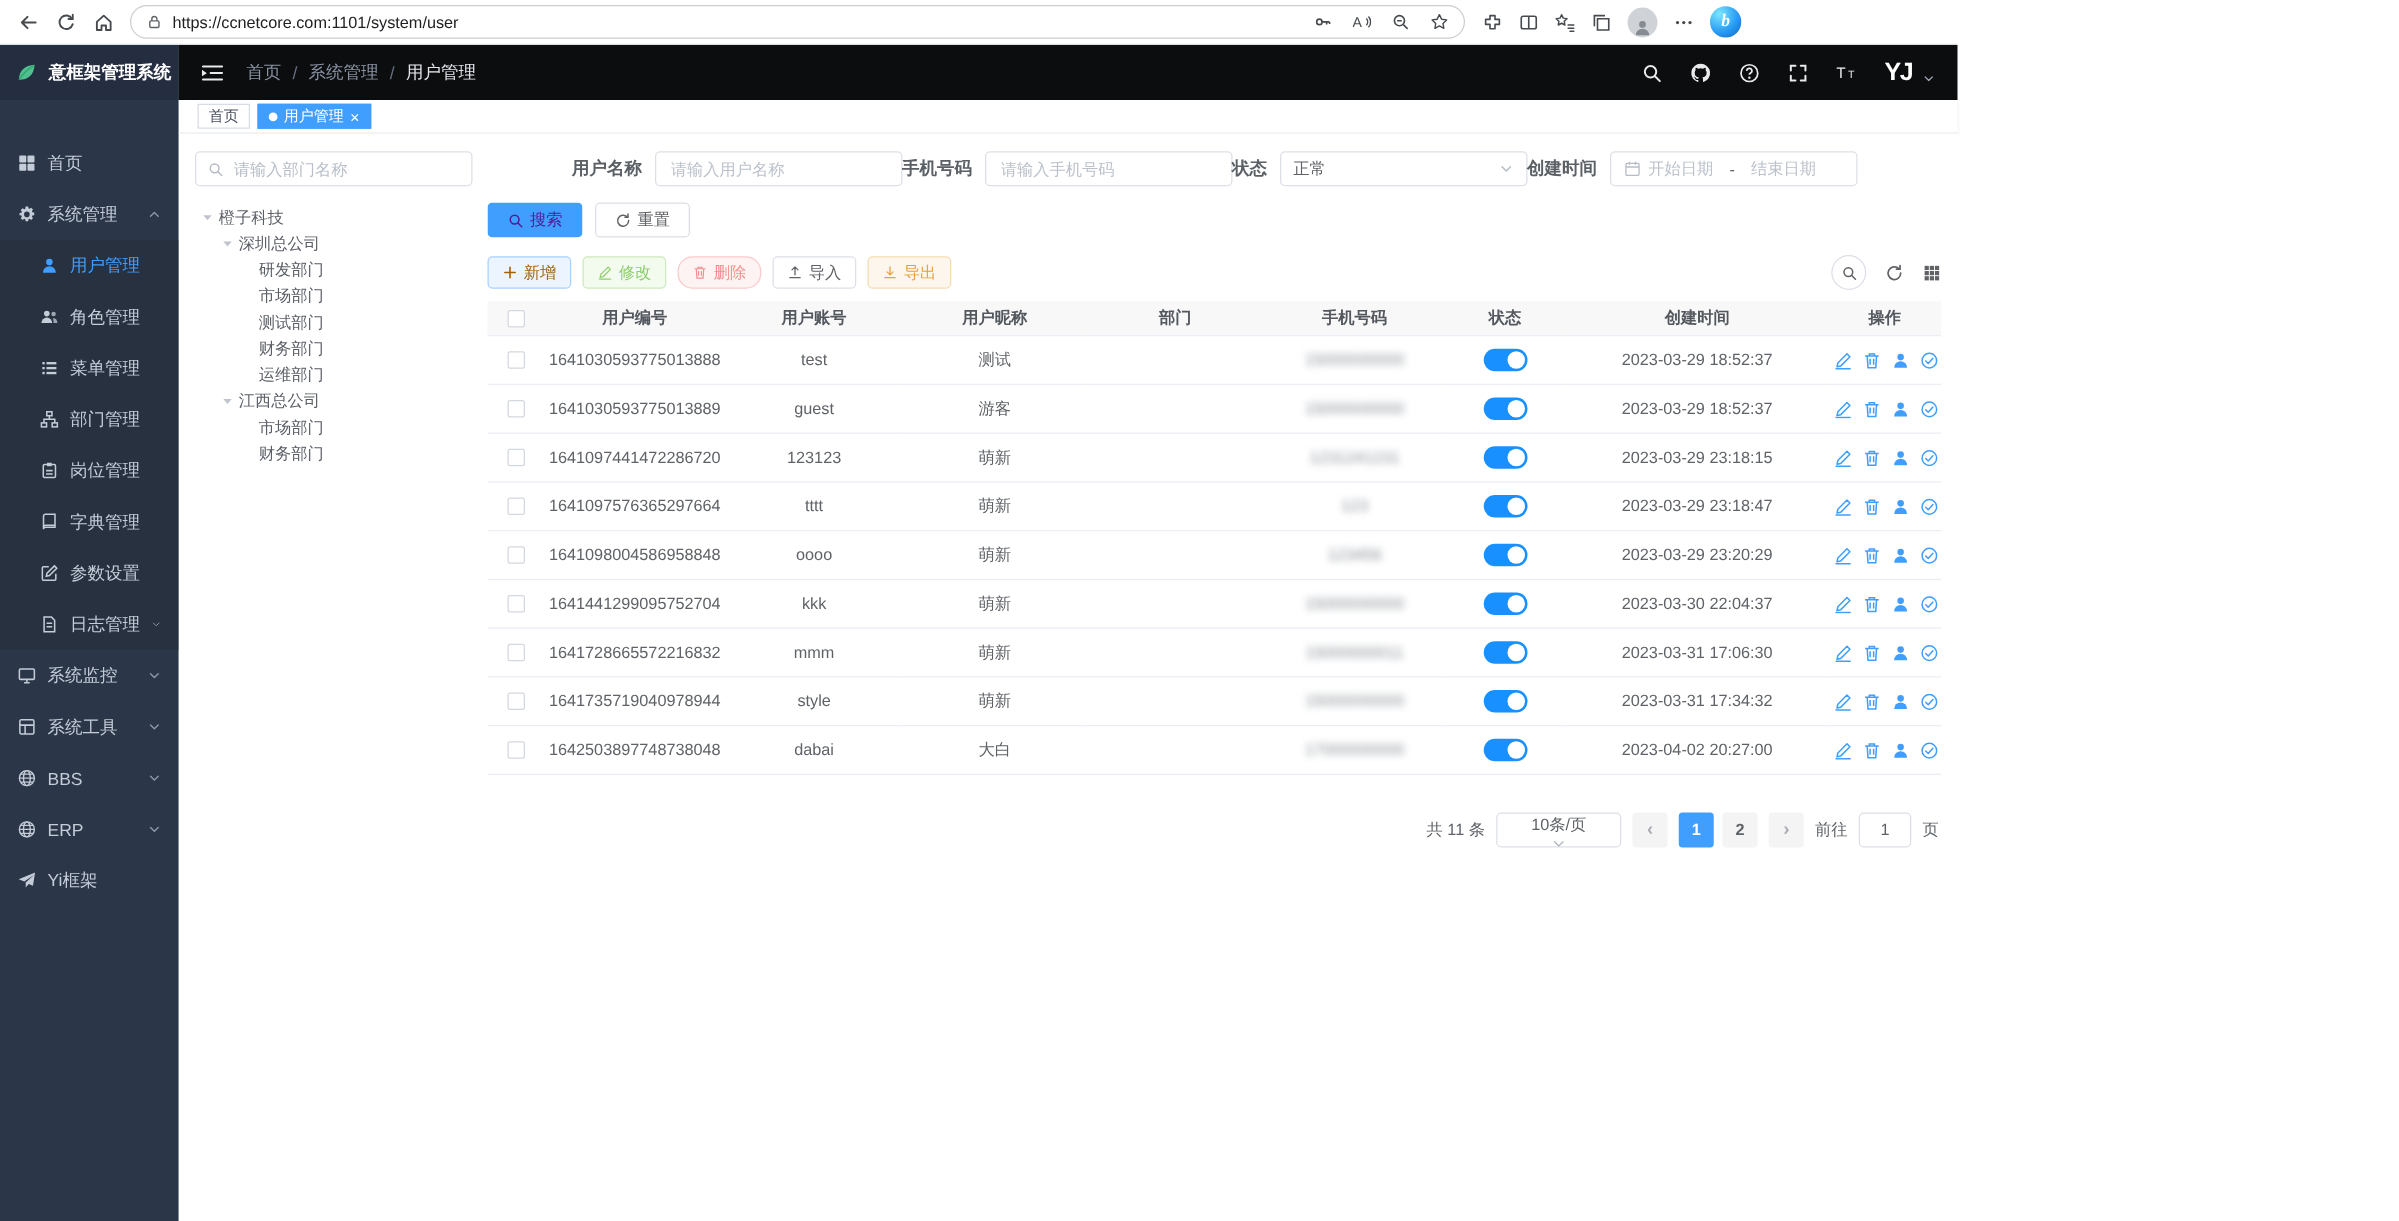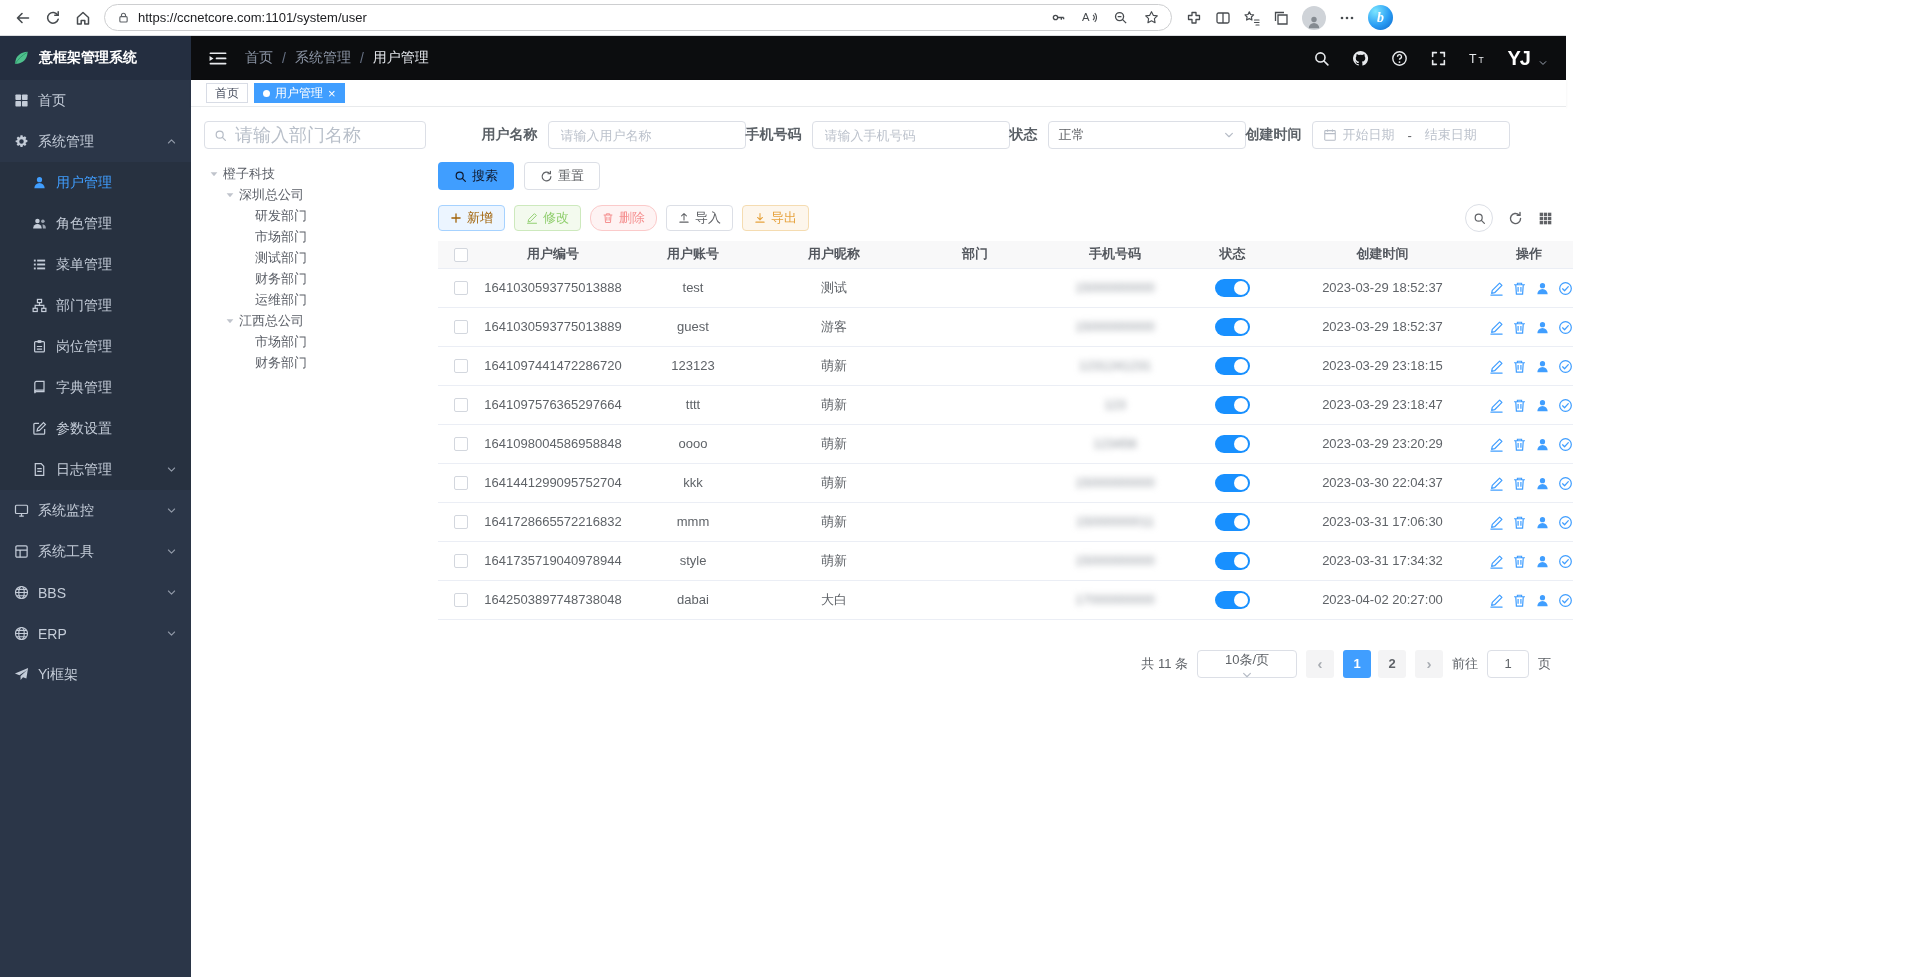--- a/index.html
+++ b/index.html
@@ -28,21 +28,21 @@
   .chrome-right .icon{width:16px;height:16px;cursor:pointer;}
   .avatar{width:24px;height:24px;border-radius:50%;background:#cfd3d8;color:#858b91;display:flex;align-items:flex-end;justify-content:center;overflow:hidden;cursor:pointer;}
   .avatar .icon{width:16px;height:16px;}
   .copilot{width:25px;height:25px;border-radius:50%;flex:none;cursor:pointer;
            background:radial-gradient(circle at 30% 25%,#7be6ff,#2a9df4 55%,#0a64c8);
            display:flex;align-items:center;justify-content:center;color:#fff;font-weight:700;font-style:italic;font-size:14px;
            font-family:"Liberation Serif","DejaVu Serif",serif;}
 
   
   .app{display:flex;height:941px;}
-  .sidebar{width:191px;background:var(--sidebar-bg);flex:none;display:flex;flex-direction:column;overflow:hidden;}
+  .sidebar{width:143px;background:var(--sidebar-bg);flex:none;display:flex;flex-direction:column;overflow:hidden;gap:30px;}
   .logo{height:44px;display:flex;align-items:center;gap:8px;padding:0 11px;color:#fff;font-size:14px;font-weight:700;background:#242e40;flex:none;white-space:nowrap;}
   .logo .icon{width:20px;height:20px;}
   .side-item{height:41px;display:flex;align-items:center;gap:9px;padding:0 14px;font-size:14px;color:#c4ccd8;cursor:pointer;white-space:nowrap;}
   .side-item .icon{width:15px;height:15px;}
   .side-item.child{padding-left:32px;background:#273140;}
   .side-item.active{color:var(--accent);}
   .side-item .chev{margin-left:auto;width:11px;height:11px;color:#8f98a6;display:inline-flex;}
   .chev.up svg{transform:rotate(180deg);}
 
   .main{flex:1;display:flex;flex-direction:column;min-width:0;}
@@ -61,21 +61,21 @@
   .tag{height:20px;display:inline-flex;align-items:center;gap:5px;padding:0 8px;font-size:12px;border:1px solid #d8dce5;background:#fff;color:#495060;cursor:pointer;white-space:nowrap;}
   .tag.active{background:var(--accent);border-color:var(--accent);color:#fff;}
   .tag .dot{width:7px;height:7px;border-radius:50%;background:#fff;}
   .tag .x{font-size:13px;line-height:1;}
 
   
   .content{flex:1;display:flex;gap:12px;padding:14px 13px;background:#fff;min-height:0;}
   .tree-panel{width:222px;flex:none;}
   .tree-search{height:28px;border:1px solid #dcdfe6;border-radius:4px;display:flex;align-items:center;gap:6px;padding:0 9px;}
   .tree-search .icon{width:13px;height:13px;color:#b6bcc6;}
-  .tree-search input{border:0;outline:0;flex:1;min-width:0;font-size:18px;color:#606266;font-family:inherit;background:transparent;}
+  .tree-search input{border:0;outline:0;flex:1;min-width:0;font-size:13px;color:#606266;font-family:inherit;background:transparent;}
   .tree-search input::placeholder{color:#b8bfc9;}
   .tree{margin-top:14px;}
   .tree-node{height:21px;display:flex;align-items:center;gap:3px;font-size:13px;color:#5a5e66;cursor:pointer;white-space:nowrap;}
   .tree-node .caret{width:12px;height:12px;color:#c0c4cc;display:inline-flex;flex:none;}
   .tree-node .caret.open svg{transform:rotate(90deg);}
   .tree-node .caret.empty{visibility:hidden;}
   .lv0{padding-left:4px;}.lv1{padding-left:20px;}.lv2{padding-left:36px;}
 
   .table-panel{flex:1;min-width:0;display:flex;flex-direction:column;}
   .filters{display:flex;justify-content:center;align-items:center;margin-bottom:13px;}
@@ -86,21 +86,21 @@
   .fcontrol input::placeholder{color:#bcc2cc;}
   .select-value{font-size:13px;color:#606266;flex:1;}
   .chevi{width:12px;height:12px;color:#b6bcc6;display:inline-flex;flex:none;}
   .daterange .ph{font-size:13px;color:#bcc2cc;white-space:nowrap;}
   .daterange .sep{font-size:13px;color:#606266;margin:0 7px;}
   .daterange .dicon{width:14px;height:14px;color:#b6bcc6;display:inline-flex;flex:none;}
 
   .btnrow{display:flex;gap:10px;margin-bottom:14px;}
   .btn{height:28px;padding:0 15px;border-radius:4px;font-size:13px;display:inline-flex;align-items:center;gap:5px;cursor:pointer;border:1px solid transparent;}
   .btn .icon{width:13px;height:13px;}
-  .btn-primary{background:var(--accent);color:#0f172a;justify-content:space-between;}
+  .btn-primary{background:var(--accent);color:#4c1d95;justify-content:space-between;}
   .btn-plain{background:#fff;border-color:#dcdfe6;color:#606266;}
 
   .toolbar{display:flex;gap:9px;align-items:center;margin-bottom:9px;}
   .tbtn{height:26px;padding:0 11px;border-radius:4px;font-size:13px;display:inline-flex;align-items:center;gap:5px;cursor:pointer;border:1px solid;}
   .tbtn .icon{width:12px;height:12px;}
   .tbtn-add{background:#ecf5ff;border-color:#a6d2ff;color:#a16207;}
   .tbtn-edit{background:#f3faee;border-color:#cde9bd;color:#8fce6d;}
   .tbtn-del{background:#fef3f3;border-color:#fbcaca;color:#f58e8e;border-radius:12px;}
   .tbtn-import{background:#fff;border-color:#dcdfe6;color:#606266;}
   .tbtn-export{background:#fdf6ec;border-color:#f5dcb1;color:#e6a23c;}

